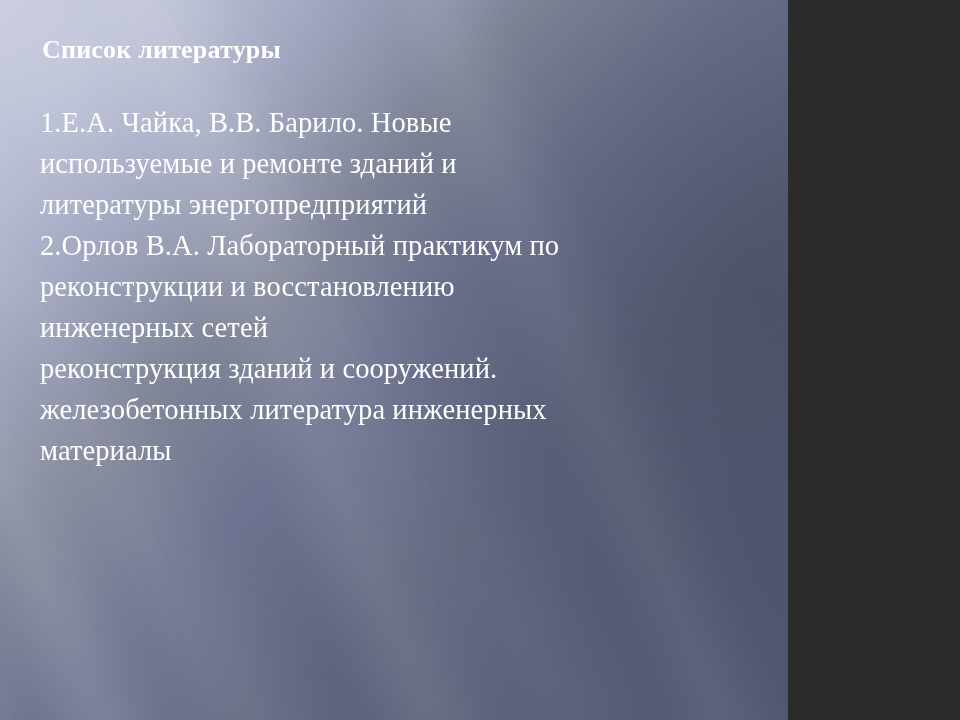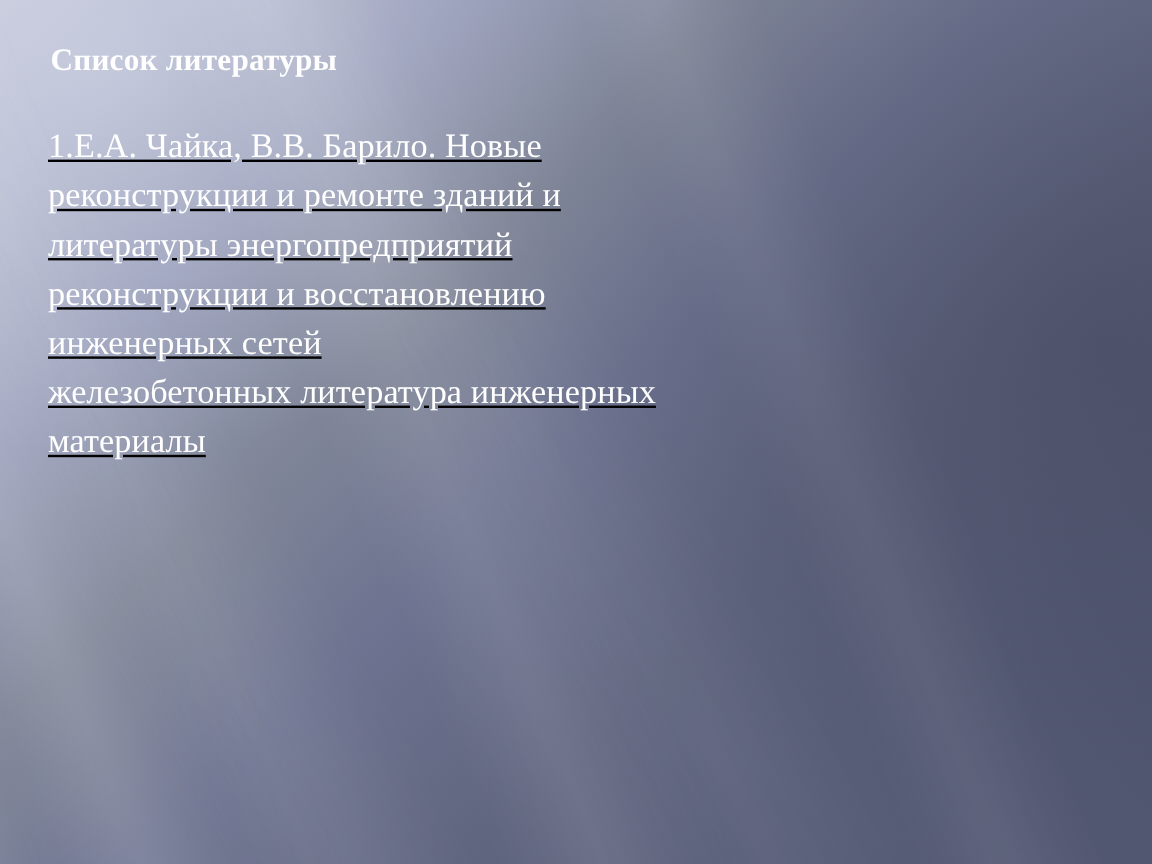--- a/index.html
+++ b/index.html
@@ -4,21 +4,21 @@
 <title>Список литературы</title>
 <style>
   html, body {
     margin: 0;
     padding: 0;
     background: #2b2b2b;
   }
 
   #slide {
     position: relative;
-    width: 960px;
+    width: 788px;
     height: 720px;
     overflow: hidden;
     font-family: "Liberation Serif", "DejaVu Serif", serif;
     
     background-color: #6a6f88;
     background-image:
       linear-gradient(135deg,
         #c3c7da 0%,
         #b4b9d0 9%,
         #9aa0bb 22%,
@@ -118,21 +118,20 @@
     font-size: 26px;
     font-weight: bold;
     line-height: 32px;
     letter-spacing: 0.2px;
     margin: 0 0 8px 2px;
     white-space: nowrap;
   }
 
   .body-block {
     margin-top: 36px;
-    text-decoration: underline;
   }
 
   .body-line {
     color: #ffffff;
     font-size: 28.5px;
     font-weight: normal;
     line-height: 41px;
     white-space: nowrap;
     letter-spacing: 0.1px;
   }
@@ -149,22 +148,24 @@
     <div class="streak-layer-c"></div>
     <div class="vignette-dark"></div>
   </div>
 
   <div class="content">
 
     <h1 class="slide-title">Список литературы</h1>
 
     <div class="body-block">
       <div class="body-line">1.Е.А. Чайка, В.В. Барило. Новые</div>
-      <div class="body-line">реконструкции и ремонте зданий и</div>
+      <div class="body-line">используемые и ремонте зданий и</div>
       <div class="body-line">литературы энергопредприятий</div>
+      <div class="body-line">2.Орлов В.А. Лабораторный практикум по</div>
       <div class="body-line">реконструкции и восстановлению</div>
       <div class="body-line">инженерных сетей</div>
+      <div class="body-line">реконструкция зданий и сооружений.</div>
       <div class="body-line">железобетонных литература инженерных</div>
       <div class="body-line">материалы</div>
     </div>
 
   </div>
 </div>
 
 </body></html>

